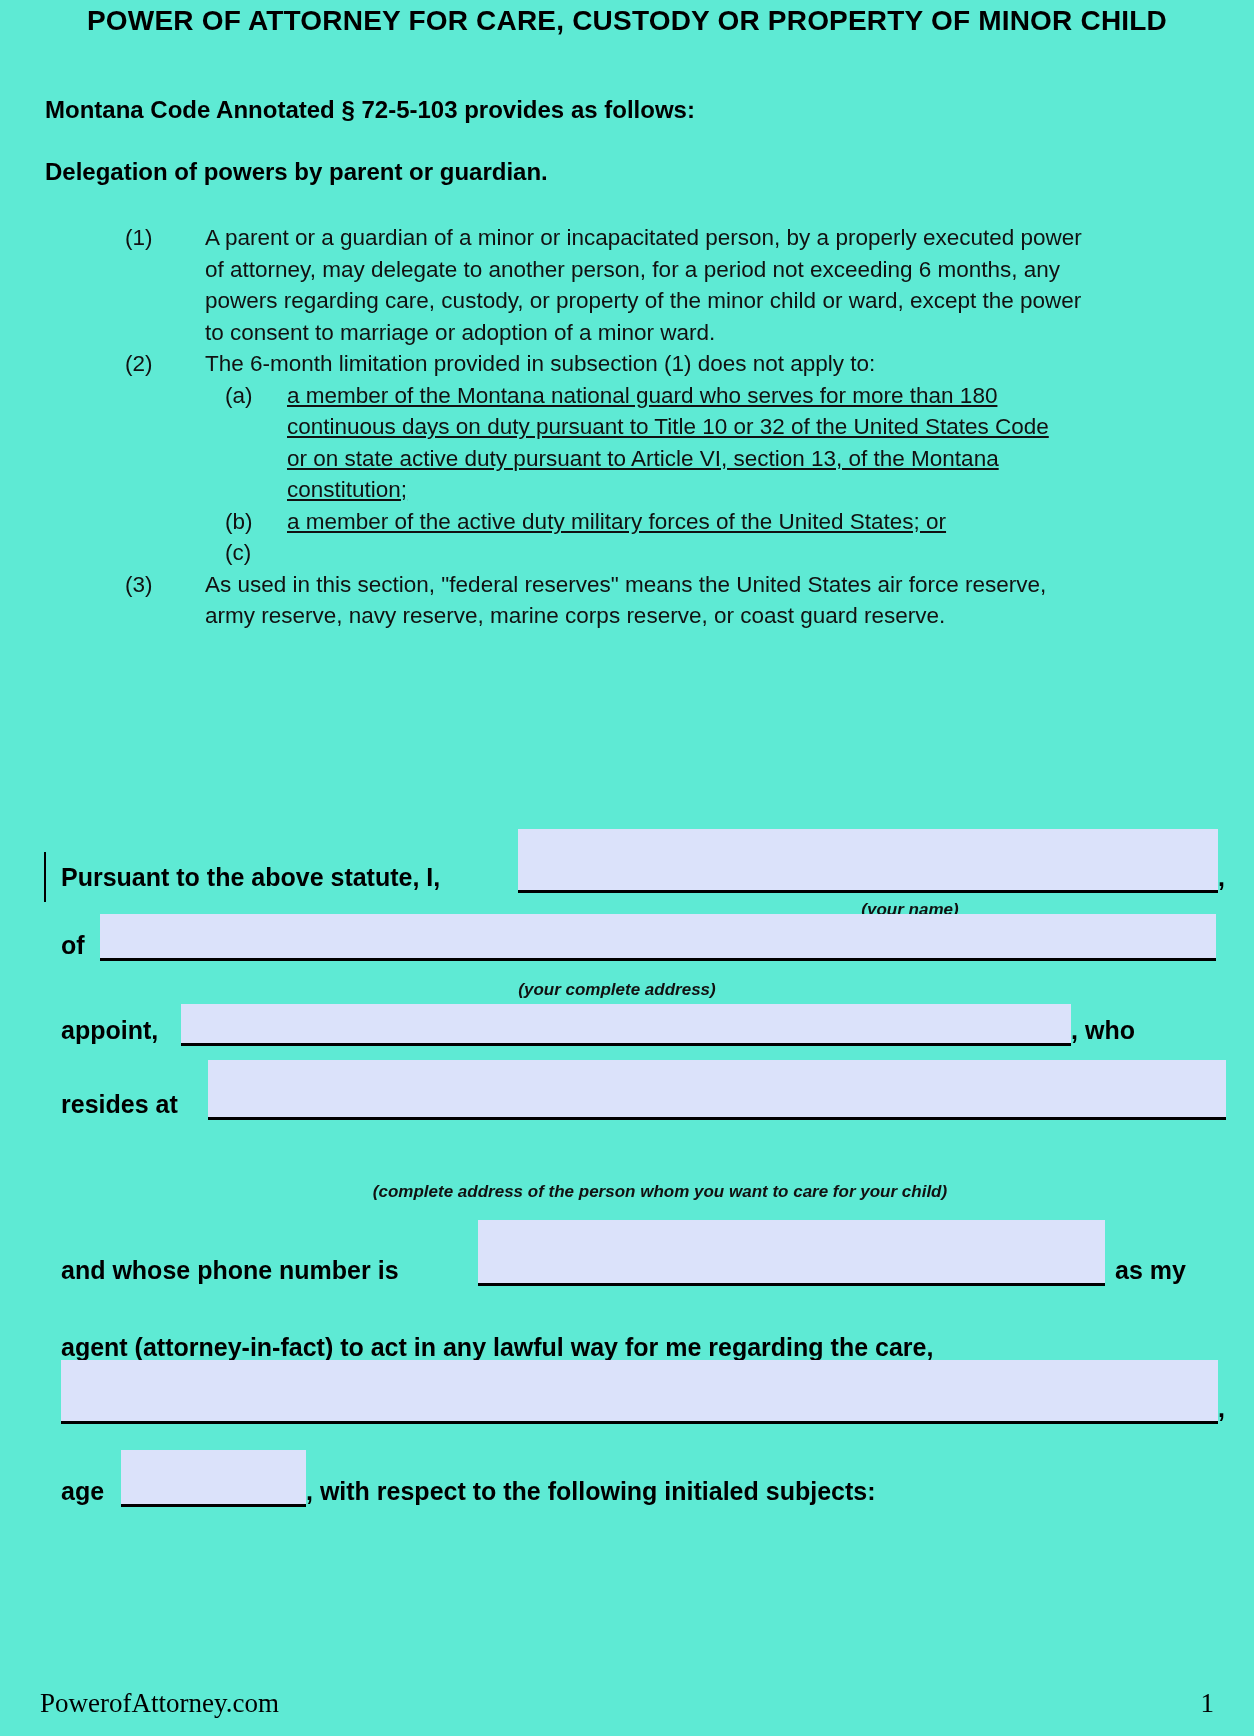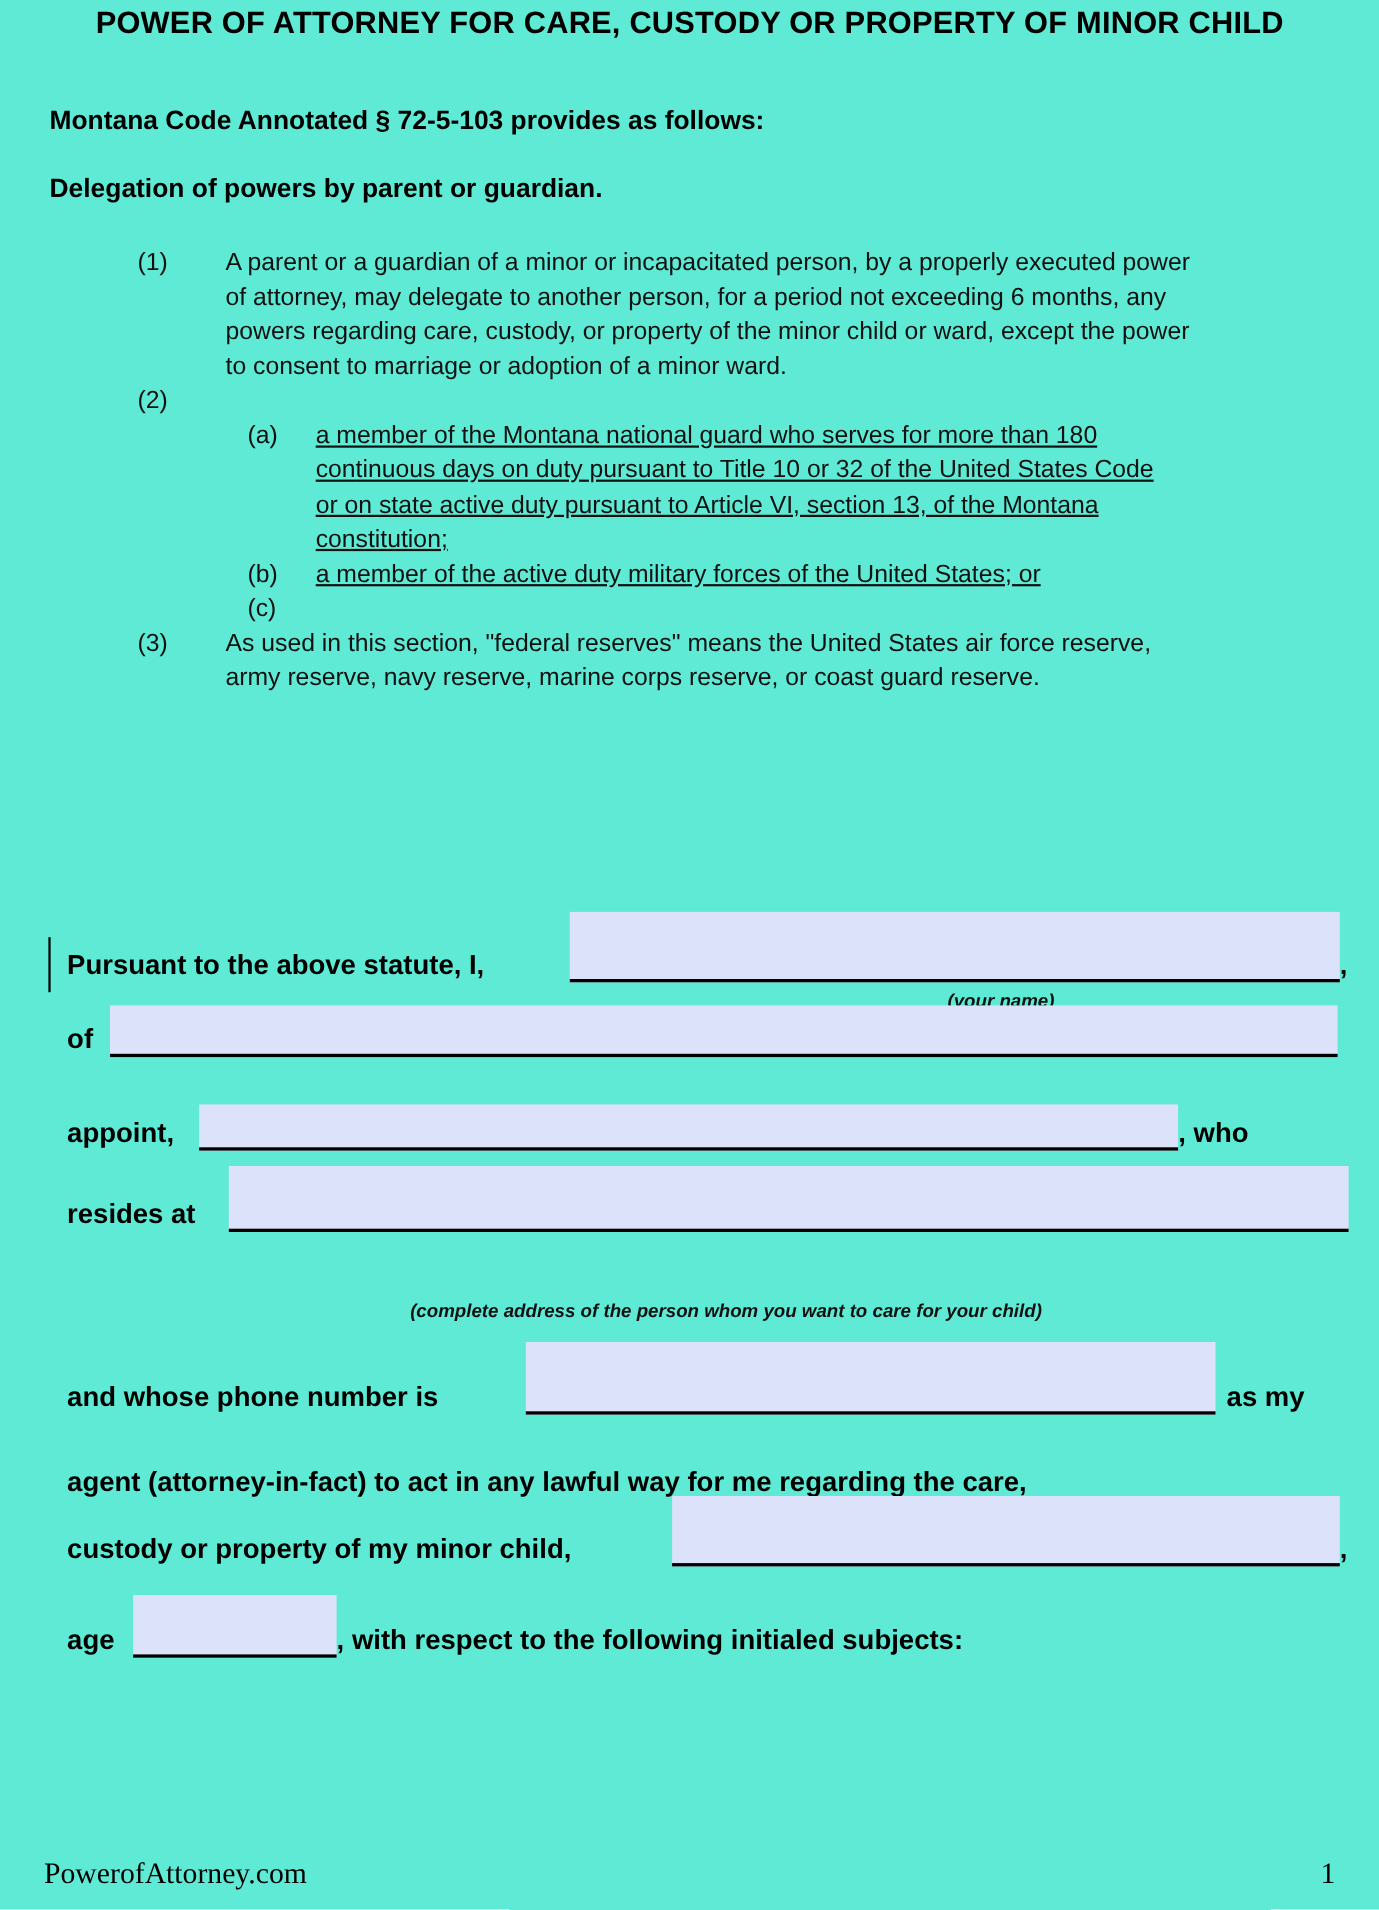--- a/index.html
+++ b/index.html
@@ -88,20 +88,21 @@
   <div class="intro" id="intro-1">Montana Code Annotated § 72-5-103 provides as follows:</div>
   <div class="intro" id="intro-2">Delegation of powers by parent or guardian.</div>
 
   <div class="statute">
     <div class="s-item">
       <div class="lbl">(1)</div>
       <div class="txt">A parent or a guardian of a minor or incapacitated person, by a properly executed power of attorney, may delegate to another person, for a period not exceeding 6 months, any powers regarding care, custody, or property of the minor child or ward, except the power to consent to marriage or adoption of a minor ward.</div>
     </div>
     <div class="s-item">
       <div class="lbl">(2)</div>
+      <div class="txt">The 6-month limitation provided in subsection (1) does not apply to:</div>
     </div>
     <div class="s-item letter">
       <div class="lbl">(a)</div>
       <div class="txt">a member of the Montana national guard who serves for more than 180 continuous days on duty pursuant to Title 10 or 32 of the United States Code or on state active duty pursuant to Article VI, section 13, of the Montana constitution;</div>
     </div>
     <div class="s-item letter">
       <div class="lbl">(b)</div>
       <div class="txt">a member of the active duty military forces of the United States; or</div>
     </div>
     <div class="s-item letter">
@@ -119,20 +120,21 @@
     <span class="pre">Pursuant to the above statute, I,</span>
     <div class="field fill"></div>
     <span class="post">,</span>
   </div>
   <div class="caption" id="caption-1">(your name)</div>
 
   <div class="frow" id="row-2">
     <span class="pre">of</span>
     <div class="field fill"></div>
   </div>
+  <div class="caption" id="caption-2">(your complete address)</div>
 
   <div class="frow" id="row-3">
     <span class="pre">appoint,</span>
     <div class="field fill"></div>
     <span class="post">, who</span>
   </div>
 
   <div class="frow" id="row-4">
     <span class="pre">resides at</span>
     <div class="field fill"></div>
@@ -143,21 +145,20 @@
     <span class="pre">and whose phone number is</span>
     <div class="field fill"></div>
     <span class="post">as my</span>
   </div>
 
   <div class="frow" id="row-6">
     <span>agent (attorney-in-fact) to act in any lawful way for me regarding the care,</span>
   </div>
 
   <div class="frow" id="row-7">
-    <span class="pre">custody or property of my minor child,</span>
     <div class="field fill"></div>
     <span class="post">,</span>
   </div>
 
   <div class="frow" id="row-8">
     <span class="pre">age</span>
     <div class="field"></div>
     <span class="post">, with respect to the following initialed subjects:</span>
   </div>
 

